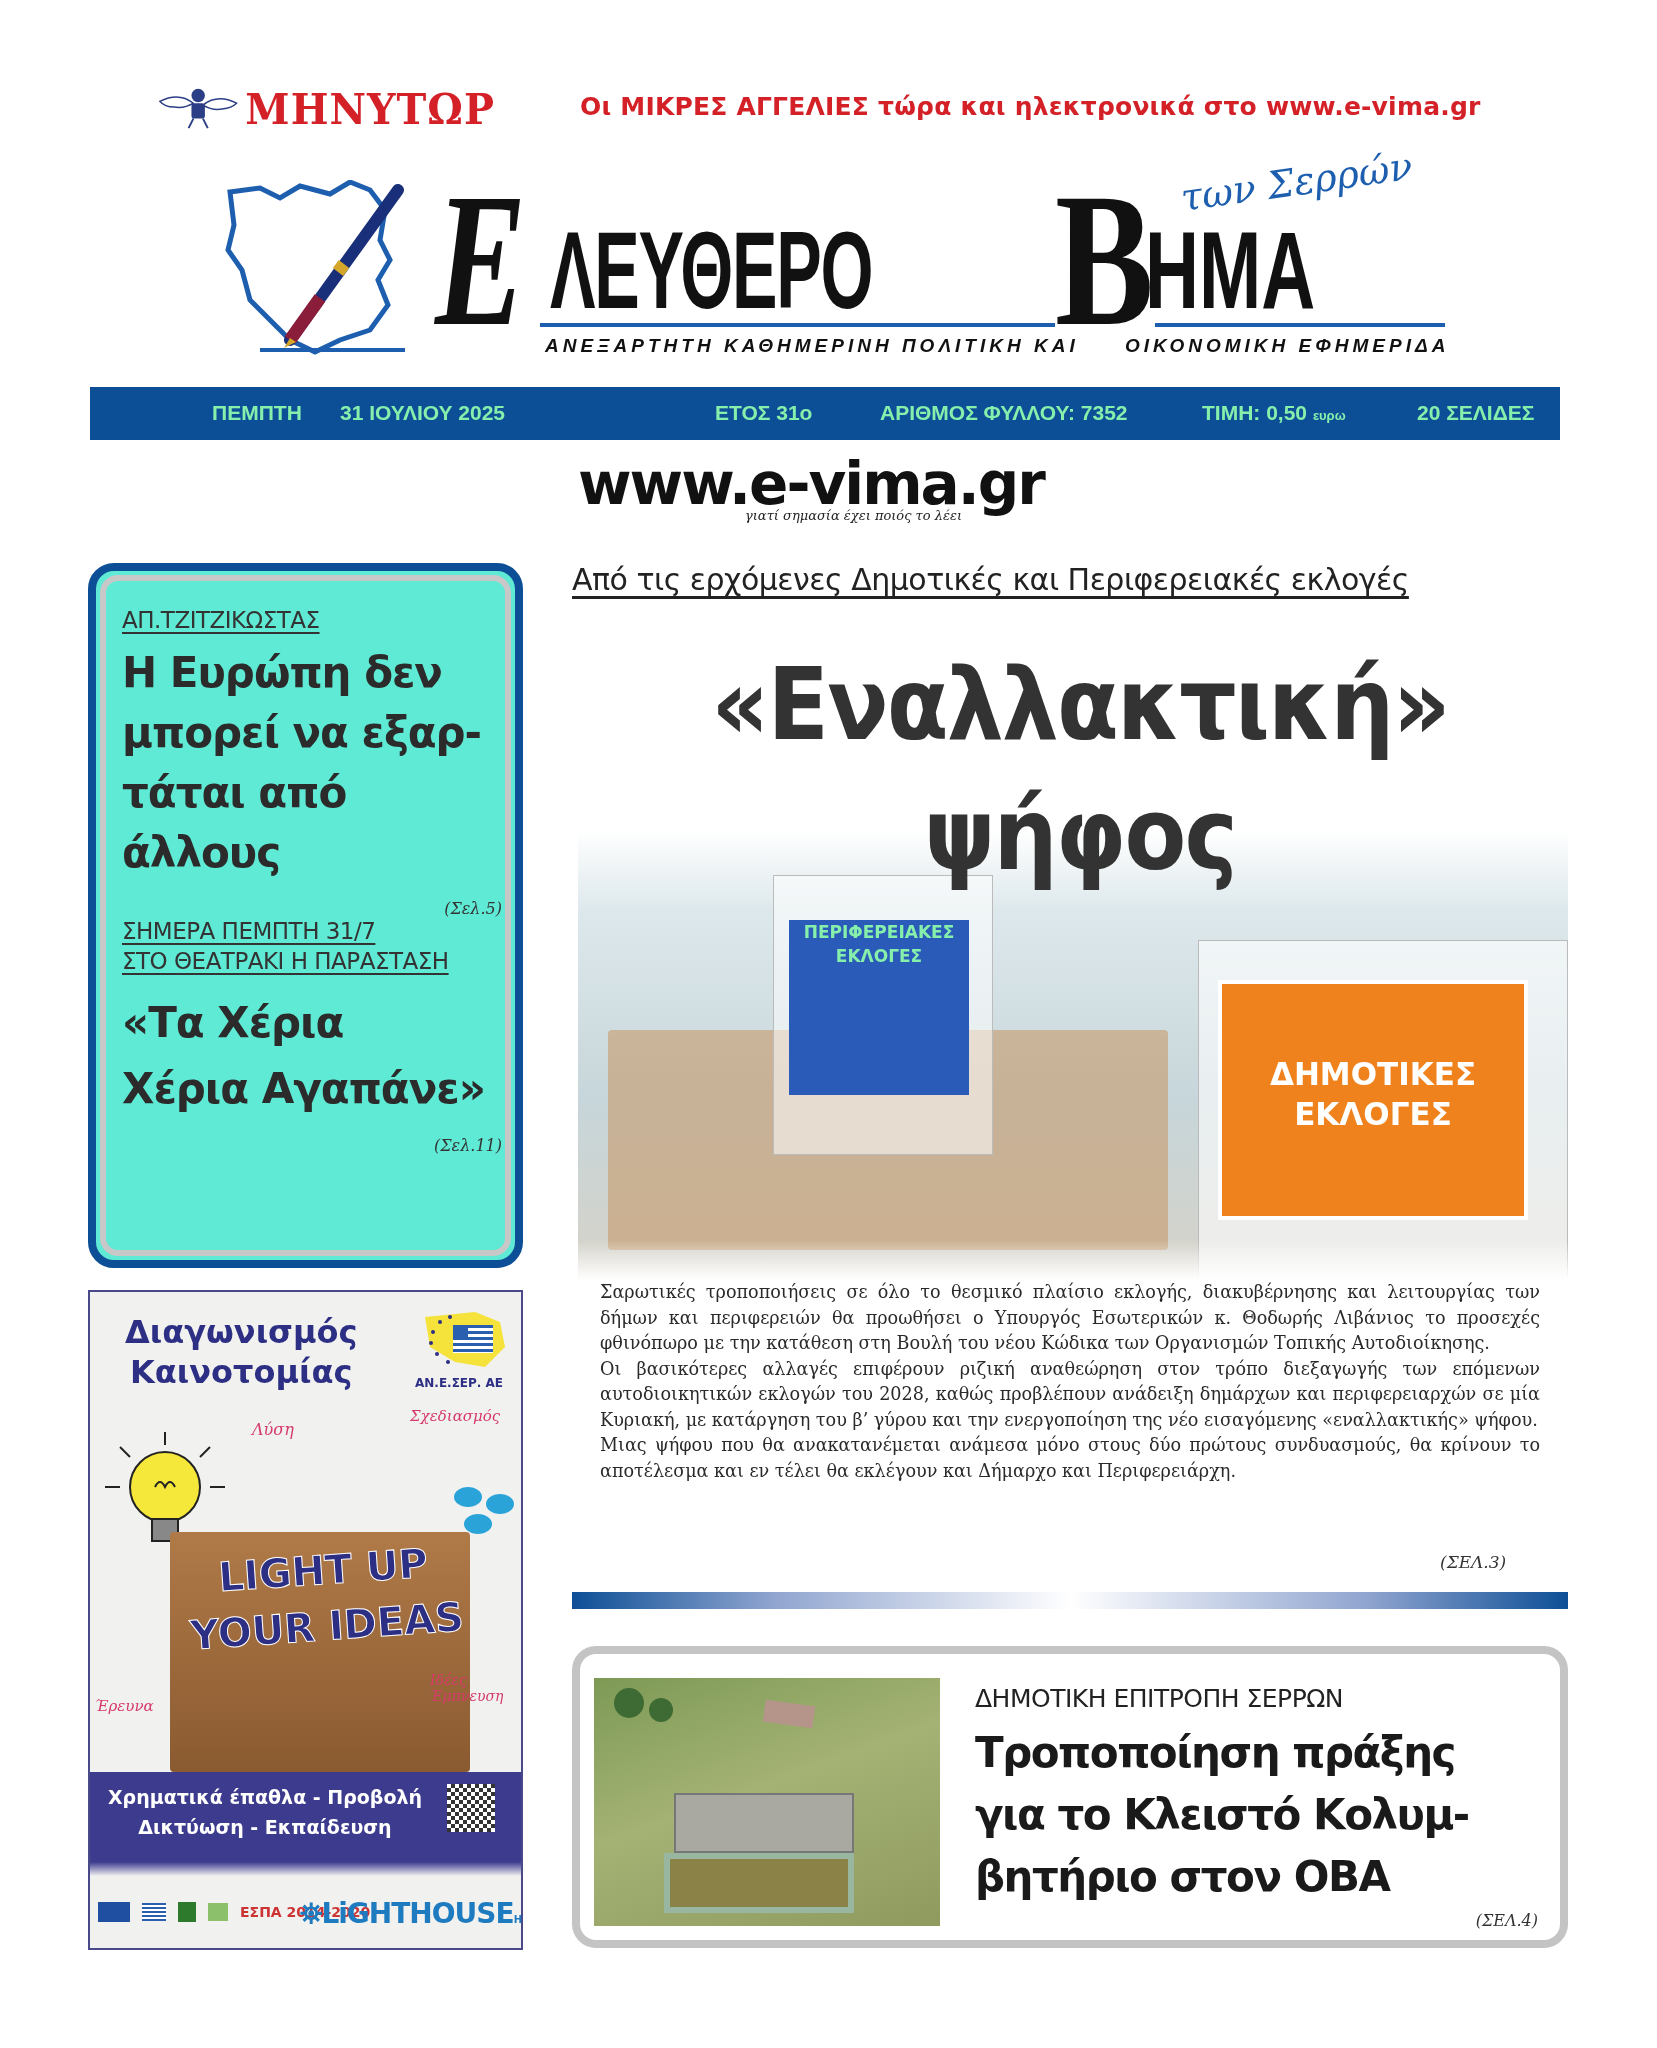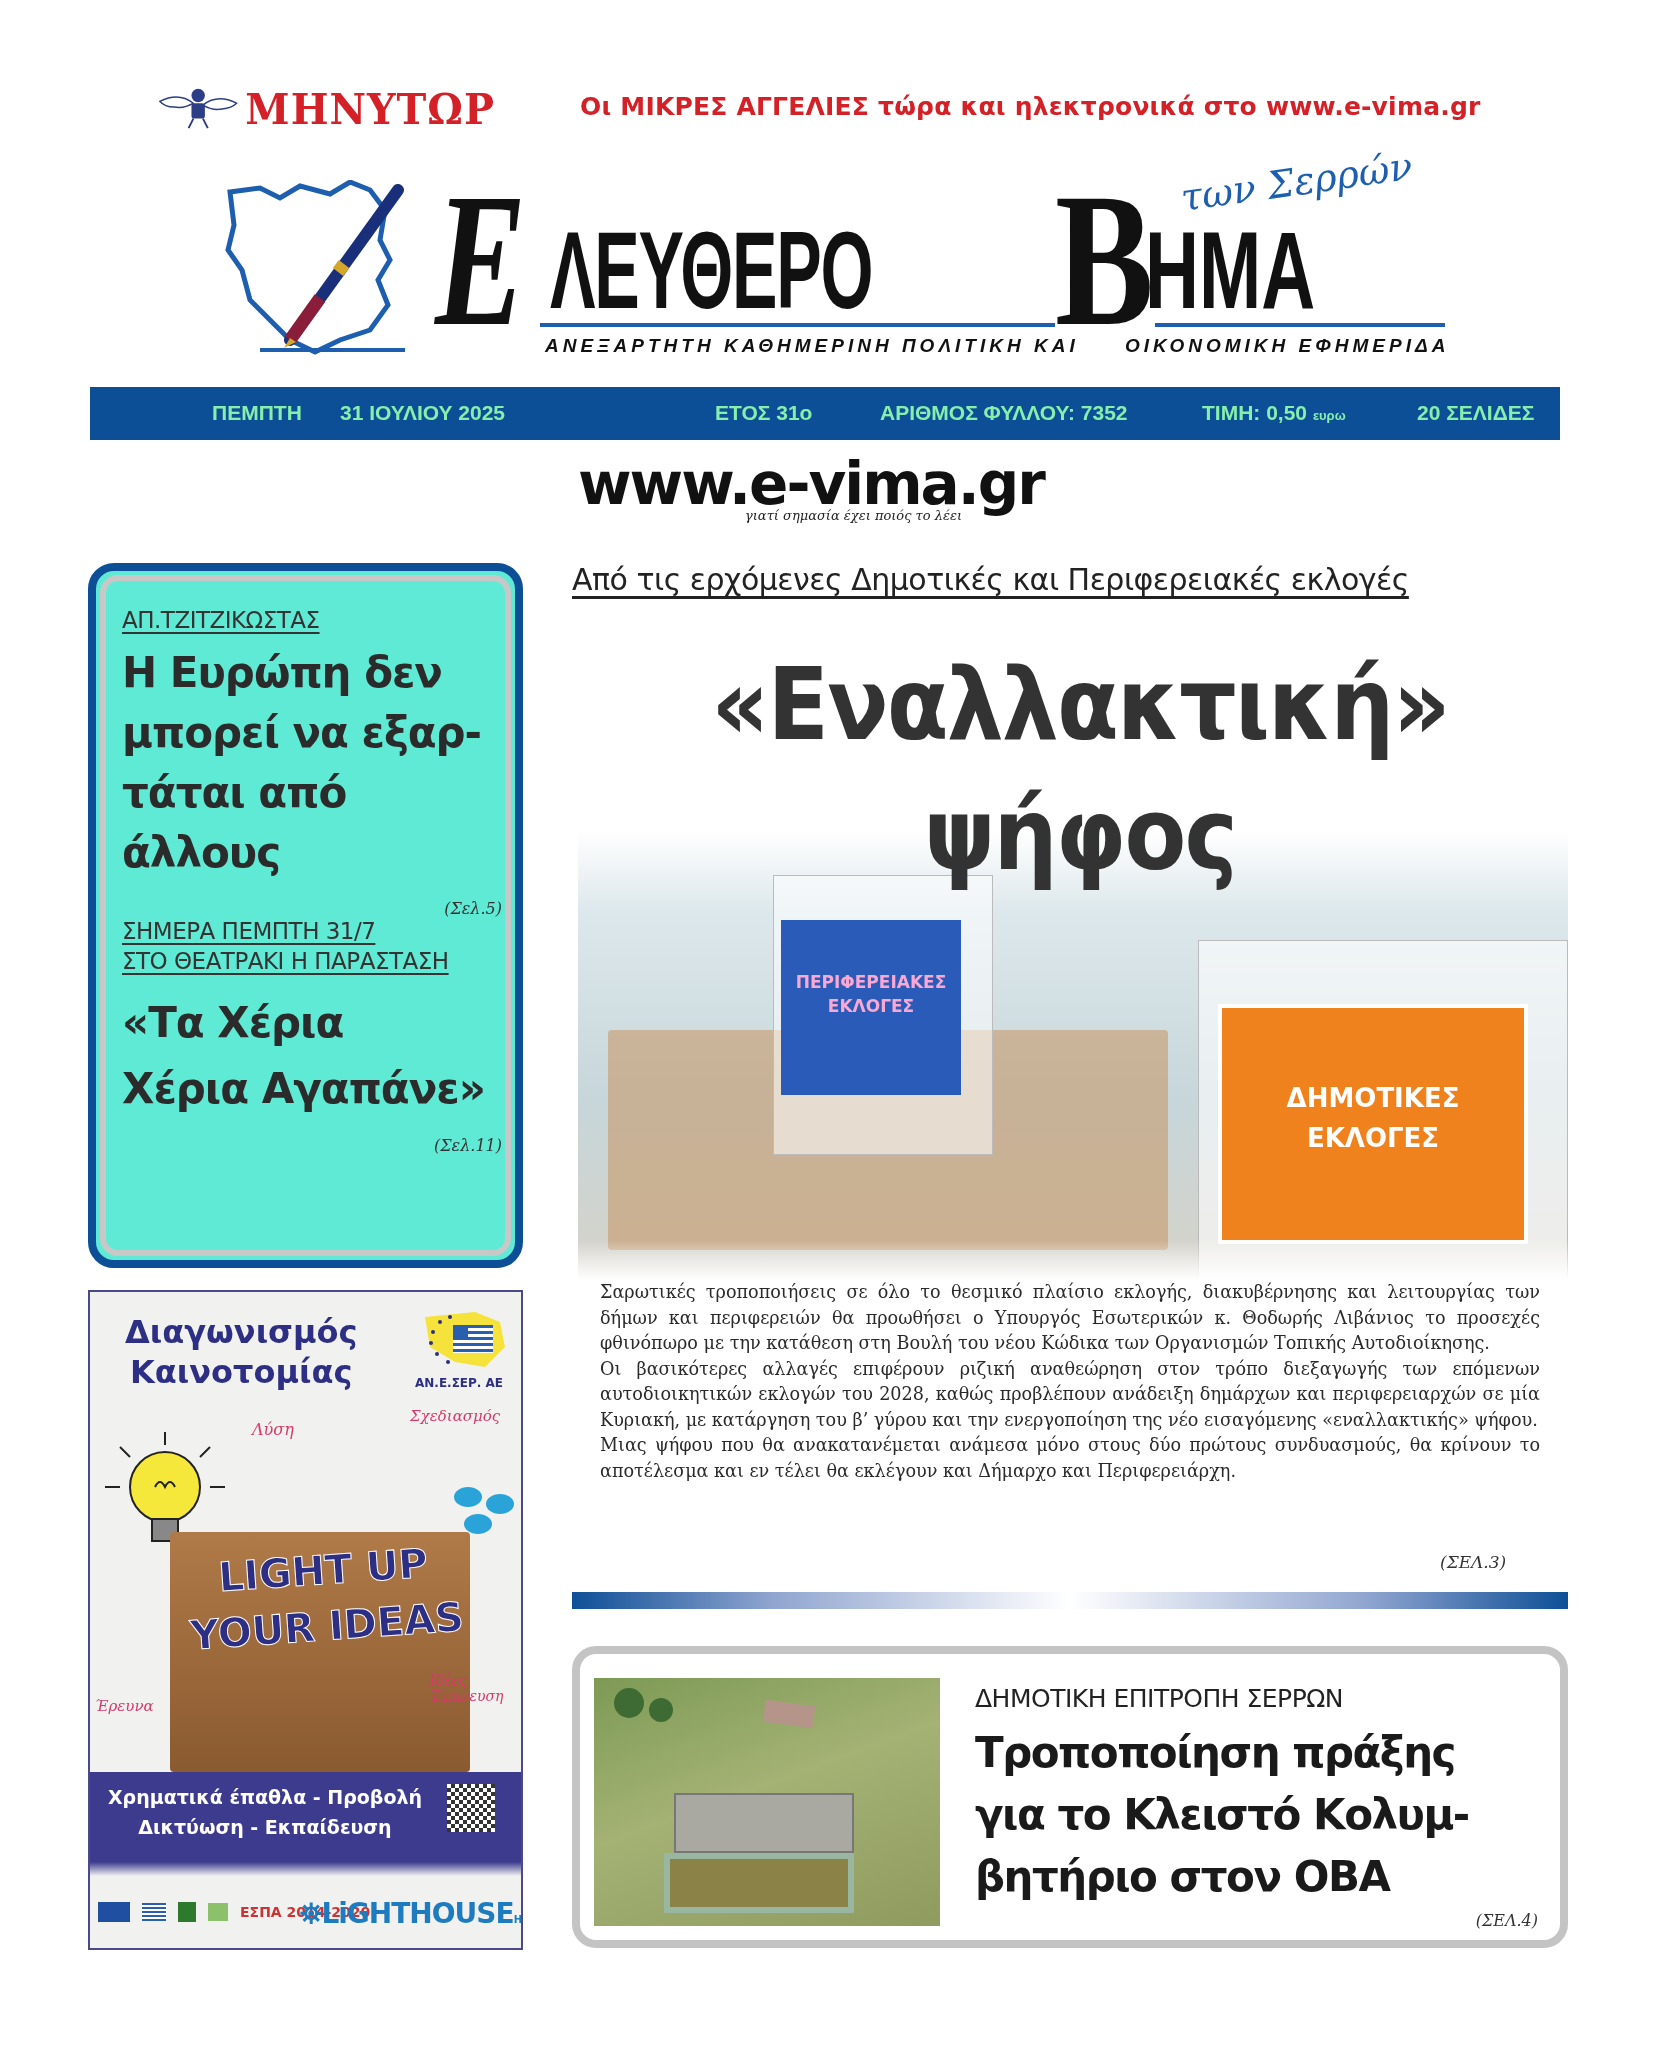--- a/index.html
+++ b/index.html
@@ -208,26 +208,26 @@
     <span>⛯</span><span>LiGHTHOUSE</span><span style="font-size:10px;">HUB</span>
   </div>
 </div>
 
 <div class="abs kicker-main">Από τις ερχόμενες Δημοτικές και Περιφερειακές εκλογές</div>
 <div class="abs main-head1">«Εναλλακτική»</div>
 <div class="abs main-photo">
   <div class="abs" style="left:0; top:0; width:100%; height:100%; background:linear-gradient(180deg,#ffffff 0%,#dde8ec 18%,#c7d6da 60%,#d6d2c8 100%);"></div>
   <div class="abs" style="left:30px; top:200px; width:560px; height:220px; background:#c69a6b; opacity:0.6; border-radius:4px;"></div>
   <div class="abs" style="left:195px; top:45px; width:220px; height:280px; background:rgba(255,255,255,0.55); border:1px solid #bbb;"></div>
-  <div class="abs" style="left:203px; top:90px; width:180px; height:175px; background:#2a5bb8; color:#f9a8d4; font-family:'DejaVu Sans',sans-serif; font-weight:bold; font-size:17px; text-align:center; padding-top:50px; line-height:24px;">
+  <div class="abs" style="left:211px; top:90px; width:180px; height:175px; background:#2a5bb8; color:#86efac; font-family:'DejaVu Sans',sans-serif; font-weight:bold; font-size:17px; text-align:center; line-height:24px;">
     <div>ΠΕΡΙΦΕΡΕΙΑΚΕΣ</div>
     <div>ΕΚΛΟΓΕΣ</div>
   </div>
   <div class="abs" style="left:620px; top:110px; width:370px; height:340px; background:rgba(255,255,255,0.6); border:1px solid #bbb;"></div>
-  <div class="abs" style="left:640px; top:150px; width:310px; height:240px; background:#f0821e; border:4px solid #fff; color:#fff; font-family:'DejaVu Sans',sans-serif; font-weight:bold; font-size:26px; text-align:center; padding-top:70px; line-height:40px;margin-top:24px;">
+  <div class="abs" style="left:640px; top:150px; width:310px; height:240px; background:#f0821e; border:4px solid #fff; color:#fff; font-family:'DejaVu Sans',sans-serif; font-weight:bold; font-size:31px; text-align:center; padding-top:70px; line-height:40px;">
     <div>ΔΗΜΟΤΙΚΕΣ</div>
     <div>ΕΚΛΟΓΕΣ</div>
   </div>
   <div class="abs" style="left:0; bottom:0; width:100%; height:40px; background:linear-gradient(180deg,rgba(255,255,255,0),#ffffff);"></div>
 </div>
 <div class="abs main-head2">ψήφος</div>
 <div class="abs body-text">
   <p>Σαρωτικές τροποποιήσεις σε όλο το θεσμικό πλαίσιο εκλογής, διακυβέρνησης και λειτουργίας των δήμων και περιφερειών θα προωθήσει ο Υπουργός Εσωτερικών κ. Θοδωρής Λιβάνιος το προσεχές φθινόπωρο με την κατάθεση στη Βουλή του νέου Κώδικα των Οργανισμών Τοπικής Αυτοδιοίκησης.</p>
   <p>Οι βασικότερες αλλαγές επιφέρουν ριζική αναθεώρηση στον τρόπο διεξαγωγής των επόμενων αυτοδιοικητικών εκλογών του 2028, καθώς προβλέπουν ανάδειξη δημάρχων και περιφερειαρχών σε μία Κυριακή, με κατάργηση του β’ γύρου και την ενεργοποίηση της νέο εισαγόμενης «εναλλακτικής» ψήφου.</p>
   <p>Μιας ψήφου που θα ανακατανέμεται ανάμεσα μόνο στους δύο πρώτους συνδυασμούς, θα κρίνουν το αποτέλεσμα και εν τέλει θα εκλέγουν και Δήμαρχο και Περιφερειάρχη.</p>

